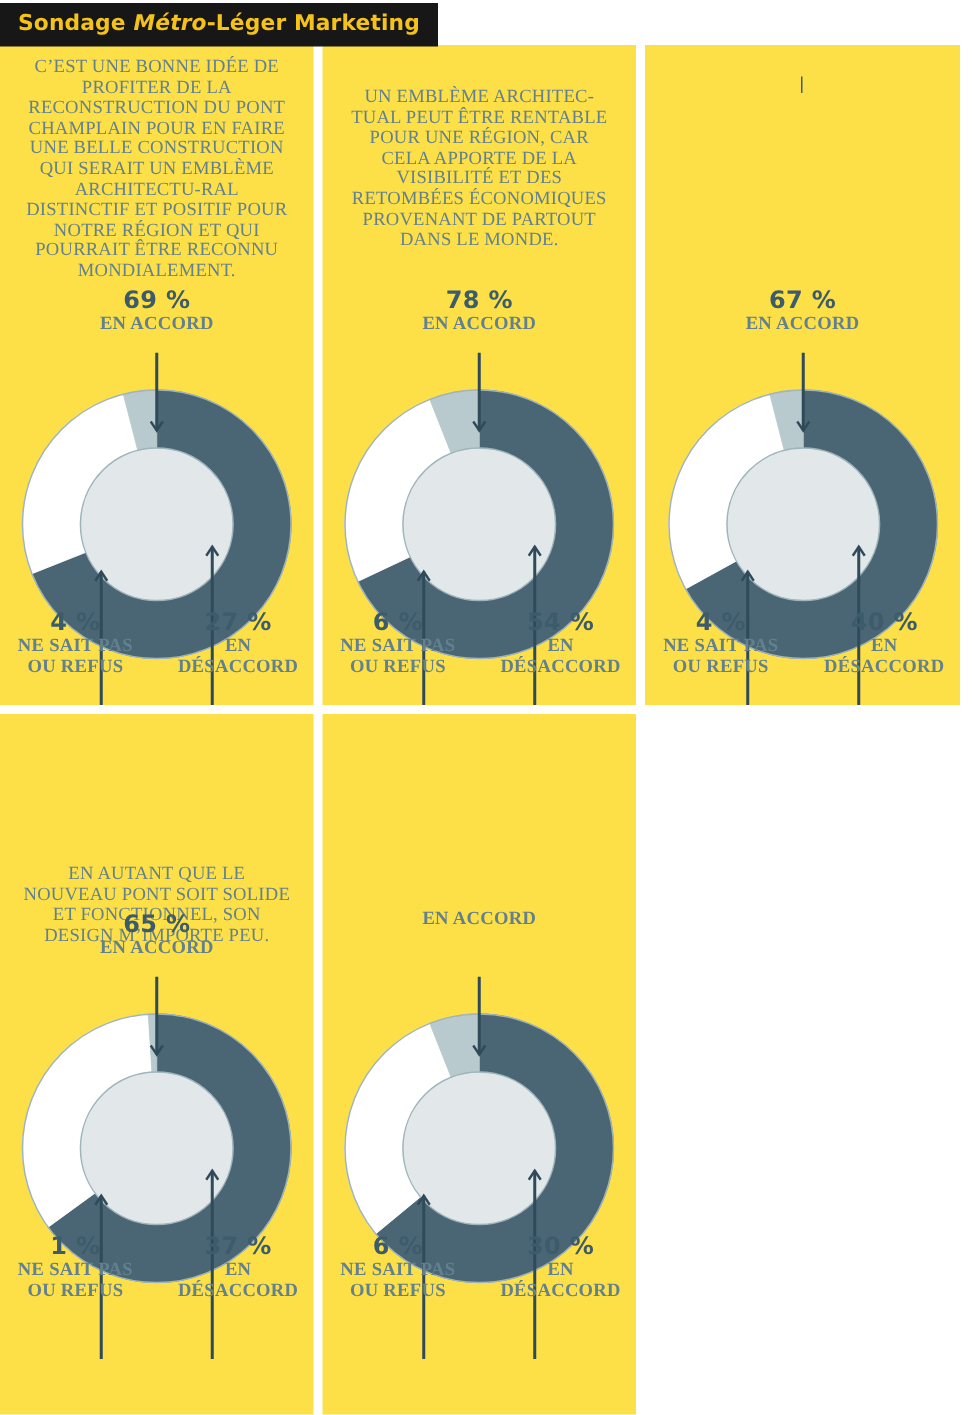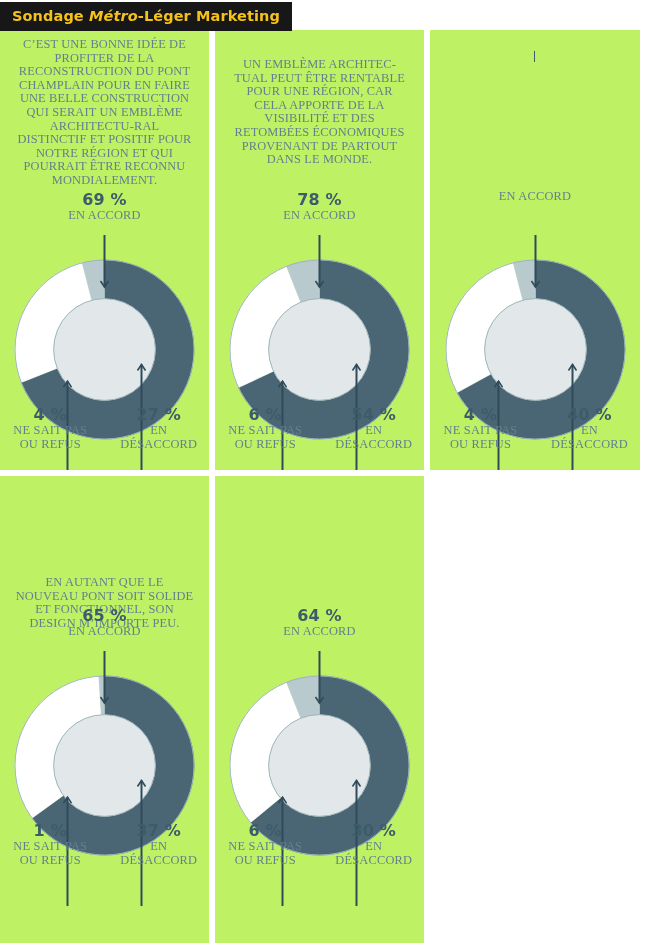--- a/index.html
+++ b/index.html
@@ -32,21 +32,21 @@
   .grid{
     position:absolute;left:0;top:30px;
     width:650px;height:913px;
     display:grid;
     grid-template-columns:209px 209px 210px;
     grid-template-rows:440px 1fr;
     column-gap:6px;row-gap:6px;
     background:#ffffff;
   }
   .panel{
-    background:#bef264;
+    background:#fde047;
     position:relative;
     overflow:hidden;
   }
   .panel.empty{background:#ffffff;}
 
   
   .statement{
     position:absolute;left:0;right:0;
     padding:0 14px;
     text-align:center;
@@ -69,20 +69,21 @@
     color:#3d5c6b;
     letter-spacing:.2px;
     line-height:19px;
   }
   .pct-lbl{
     font-size:12.4px;
     color:#63808f;
     line-height:13.5px;
     letter-spacing:.2px;
     text-transform:uppercase;
+    font-weight:bold;
   }
 
   
   .donut-wrap{
     position:absolute;left:0;right:0;
   }
   .donut-wrap svg{display:block;margin:0 auto;}
 
   
   .callouts{
@@ -203,20 +204,21 @@
          <div class="pct-big">54 %</div>
          <div class="pct-lbl">EN</div>
          <div class="pct-lbl">DÉSACCORD</div>
        </div>
      </div>
       </div>
       <div class="panel">
         <div class="statement" style="top:20px"><span class="cursor-caret"></span></div>
 
      <div class="accord-block" style="top:160px">
+       <div class="pct-big">67 %</div>
        <div class="pct-lbl">EN ACCORD</div>
      </div>
 
      <div class="donut-wrap" style="top:205px">
        <svg width="185" height="275" viewBox="0 0 185 275">
          <g transform="translate(0,22)">
            <path d="M92.5 3 A89.5 89.5 0 1 1 14.070552136074213 135.61695383210352 L47.91789765276843 117.00921816992476 A50.87500000000001 50.87500000000001 0 1 0 92.5 41.62499999999999 Z" fill="#4a6675" stroke="#4a6675" stroke-width="0.6"></path>
               <path d="M14.070552136074213 135.61695383210352 A89.5 89.5 0 0 1 70.24225509874546 5.811807078987528 L79.84790199048798 43.223331677580894 A50.87500000000001 50.87500000000001 0 0 0 47.91789765276843 117.00921816992476 Z" fill="#ffffff" stroke="#ffffff" stroke-width="0.6"></path>
               <path d="M70.24225509874546 5.811807078987528 A89.5 89.5 0 0 1 92.49999999999999 3 L92.49999999999999 41.62499999999999 A50.87500000000001 50.87500000000001 0 0 0 79.84790199048798 43.223331677580894 Z" fill="#b8cace" stroke="#b8cace" stroke-width="0.6"></path>
               <circle cx="92.5" cy="92.5" r="89.5" fill="none" stroke="#9fb4bb" stroke-width="1"></circle>
@@ -291,21 +293,20 @@
        <div class="callout right">
          <div class="pct-big">37 %</div>
          <div class="pct-lbl">EN</div>
          <div class="pct-lbl">DÉSACCORD</div>
        </div>
      </div>
       </div>
       <div class="panel">
 
      <div class="accord-block" style="top:130px">
-       <div class="pct-big">64 %</div>
        <div class="pct-lbl">EN ACCORD</div>
      </div>
 
      <div class="donut-wrap" style="top:175px">
        <svg width="185" height="275" viewBox="0 0 185 275">
          <g transform="translate(0,22)">
            <path d="M92.5 3 A89.5 89.5 0 1 1 23.53906477156687 149.54944708250775 L53.300138773781725 124.9289454784646 A50.87500000000001 50.87500000000001 0 1 0 92.5 41.62499999999999 Z" fill="#4a6675" stroke="#4a6675" stroke-width="0.6"></path>
               <path d="M23.53906477156687 149.54944708250775 A89.5 89.5 0 0 1 59.55285253472127 9.285004513001525 L73.77166338216698 45.197621280435214 A50.87500000000001 50.87500000000001 0 0 0 53.300138773781725 124.9289454784646 Z" fill="#ffffff" stroke="#ffffff" stroke-width="0.6"></path>
               <path d="M59.55285253472127 9.285004513001525 A89.5 89.5 0 0 1 92.49999999999999 3 L92.49999999999999 41.62499999999999 A50.87500000000001 50.87500000000001 0 0 0 73.77166338216698 45.197621280435214 Z" fill="#b8cace" stroke="#b8cace" stroke-width="0.6"></path>
               <circle cx="92.5" cy="92.5" r="89.5" fill="none" stroke="#9fb4bb" stroke-width="1"></circle>

